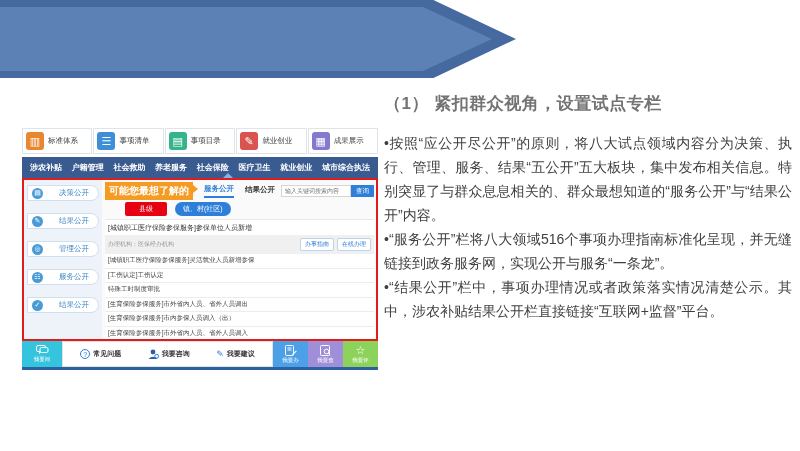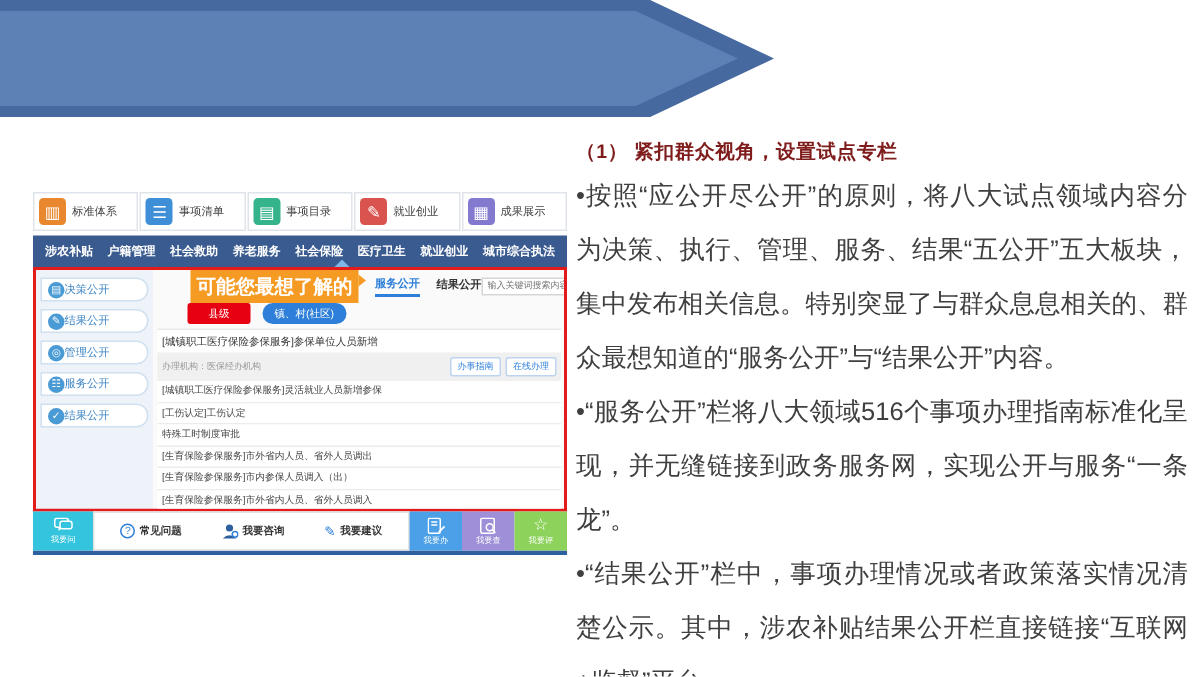--- a/index.html
+++ b/index.html
@@ -8,44 +8,44 @@
 
   
   .banner-back { position:absolute; left:0; top:0; width:516px; height:78px; background:#46699f;
     clip-path:polygon(0 0, 84% 0, 100% 50%, 84% 100%, 0 100%); }
   .banner-front { position:absolute; left:0; top:7px; width:492px; height:64px; background:#5b81b5;
     clip-path:polygon(0 0, 86% 0, 100% 50%, 86% 100%, 0 100%); }
   .banner-text { position:absolute; left:5px; top:27px; width:460px; font-size:17.5px; font-weight:600; color:#1b1b2f; letter-spacing:0.2px; }
 
   
   .right-panel { position:absolute; left:384px; top:92px; width:408px; }
-  .rp-heading { color:#7f1d1d; font-size:13px; font-weight:700; margin-bottom:3px; letter-spacing:0.5px; }
-  .rp-para { color:#3f3f3f; font-size:17px; line-height:36px; text-align:justify; }
+  .rp-heading { color:#737373; font-size:17px; font-weight:700; margin-bottom:16px; letter-spacing:0.5px; }
+  .rp-para { color:#3f3f3f; font-size:14px; line-height:24px; text-align:justify; }
 
   
   .shot { position:absolute; left:22px; top:128px; width:356px; height:250px; background:#fff; }
 
   .shot-icons { display:flex; height:26px; }
   .icon-card { flex:1; display:flex; align-items:center; gap:4px; border:1px solid #dfe3ea; background:#fff; padding:2px 3px; margin-right:1px; cursor:pointer; }
   .icon-sq { width:18px; height:18px; border-radius:3px; color:#fff; font-size:11px; display:flex; align-items:center; justify-content:center; flex:none; }
   .icon-card span.lbl { font-size:7.5px; color:#444; white-space:nowrap; }
 
   .shot-nav { margin-top:3px; height:21px; background:#3a5b8f; display:flex; align-items:center; justify-content:space-between; padding:0 8px; position:relative; }
   .nav-item { color:#fff; font-size:8px; font-weight:700; white-space:nowrap; cursor:pointer; position:relative; }
   .nav-indicator { position:absolute; bottom:0; left:201px; width:0; height:0; border-left:5px solid transparent; border-right:5px solid transparent; border-bottom:5px solid #7fb6e8; }
 
   .shot-body { border:2px solid #e31b1b; height:163px; display:flex; background:#eef3f9; }
   .sidebar { width:78px; padding:5px 3px 0 3px; background:#eef3f9; }
-  .side-pill { display:flex; align-items:center; gap:0; background:#fff; border:1px solid #cfe0f0; border-radius:0 9px 9px 0; height:16px; margin-bottom:5px; padding:0 4px; cursor:pointer; }
+  .side-pill { display:flex; align-items:center; gap:16px; background:#fff; border:1px solid #cfe0f0; border-radius:0 9px 9px 0; height:16px; margin-bottom:12px; padding:0 4px; cursor:pointer; }
   .side-ic { width:11px; height:11px; border-radius:50%; background:#4a9bd5; color:#fff; font-size:7px; display:flex; align-items:center; justify-content:center; flex:none; }
   .side-pill span.lbl { font-size:7.5px; color:#3d86c6; white-space:nowrap; }
 
   .main { flex:1; background:#fafafa; padding:3px 2px 0 3px; overflow:hidden; }
   .tb1 { display:flex; align-items:center; height:16px; }
-  .flag { background:#f59a23; color:#fff; font-size:13px; font-weight:700; padding:2px 4px; position:relative; white-space:nowrap; cursor:pointer;margin-left:22px; }
+  .flag { background:#f59a23; color:#fff; font-size:10px; font-weight:700; padding:2px 4px; position:relative; white-space:nowrap; cursor:pointer; }
   .flag:after { content:""; position:absolute; right:-5px; top:3px; border-top:4px solid transparent; border-bottom:4px solid transparent; border-left:5px solid #f59a23; }
   .tab { font-size:7.5px; margin-left:11px; color:#333; font-weight:700; cursor:pointer; padding-bottom:2px; white-space:nowrap; }
   .tab.active { color:#2e7fd9; border-bottom:2px solid #2e7fd9; }
   .srch { margin-left:auto; display:flex; }
   .srch input { width:70px; height:12px; border:1px solid #d5d5d5; background:#fff; font-size:6px; color:#999; padding:0 3px; }
   .srch .go { height:12px; background:#2e7fd9; color:#fff; font-size:6.5px; border:none; padding:0 5px; cursor:pointer; }
   .tb2 { display:flex; gap:8px; margin:3px 0 3px 20px; }
   .btn-red { background:#e60012; color:#fff; font-size:7px; border:none; border-radius:2px; padding:2px 14px; cursor:pointer; }
   .btn-blue { background:#2e7fd9; color:#fff; font-size:7px; border:none; border-radius:8px; padding:2px 8px; cursor:pointer; }
 

